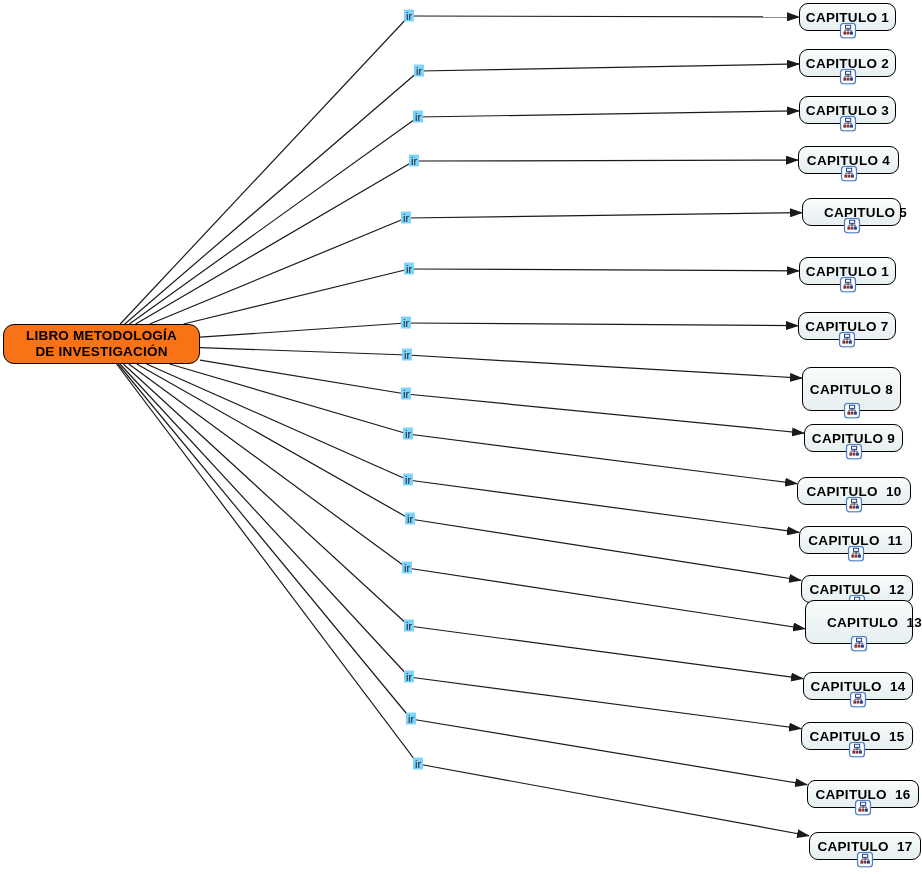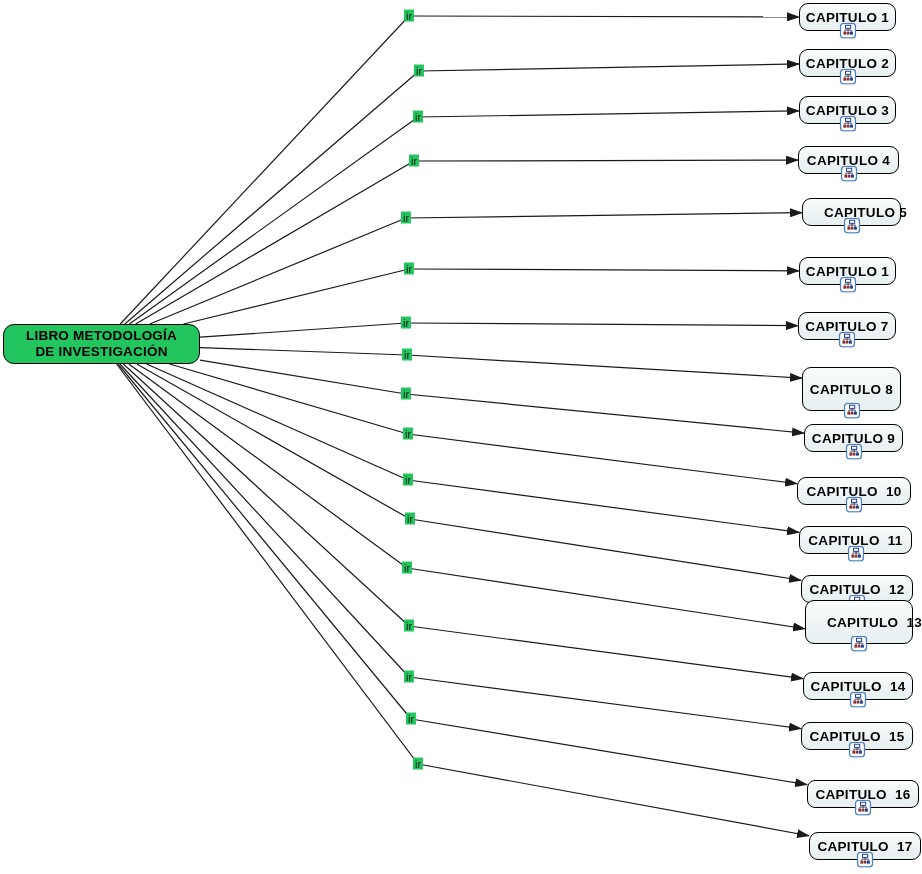--- a/index.html
+++ b/index.html
@@ -12,31 +12,31 @@
     font-family: "Liberation Sans", sans-serif;
   }
   #edges {
     position: absolute;
     left: 0; top: 0;
     z-index: 1;
   }
   .edge-label {
     position: absolute;
     transform: translate(-50%, -54%);
-    background: #22c55e;
+    background: #7dd3fc;
     padding: 0 2px;
     font: 11px "Liberation Sans", sans-serif;
     color: #1a1a1a;
     z-index: 1;
     line-height: 12px;
   }
   .root-node {
     position: absolute;
     box-sizing: border-box;
-    background: #22c55e;
+    background: #f97316;
     border: 1.6px solid #000000;
     border-radius: 11px;
     display: flex;
     align-items: center;
     justify-content: center;
     text-align: center;
     font-weight: bold;
     font-size: 13.5px;
     line-height: 16px;
     letter-spacing: 0.2px;

